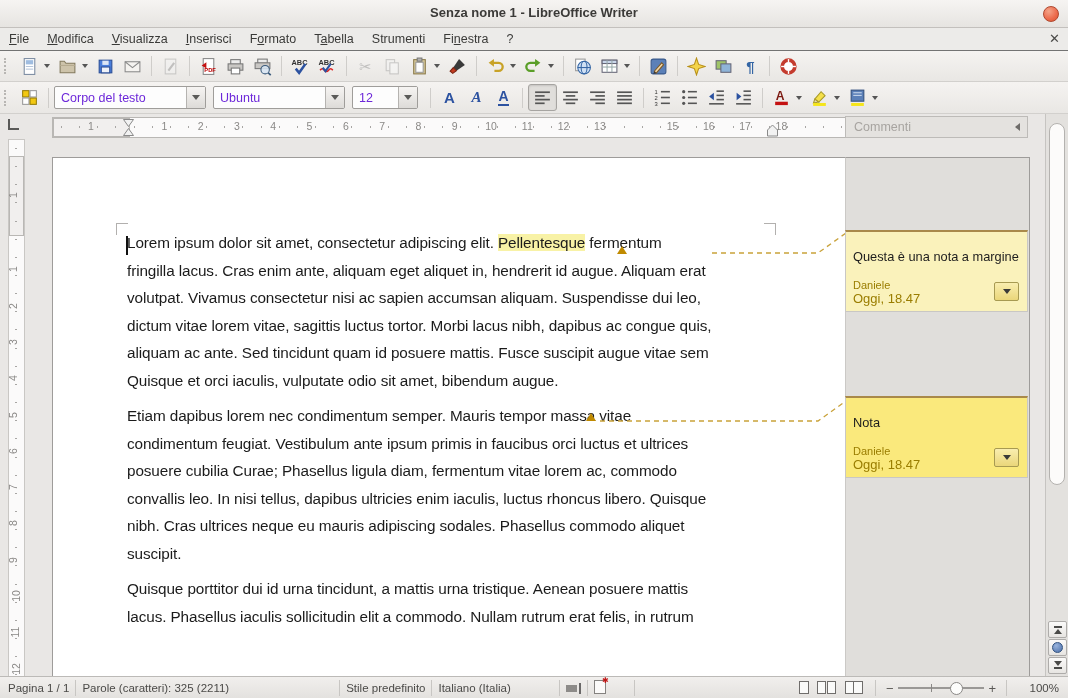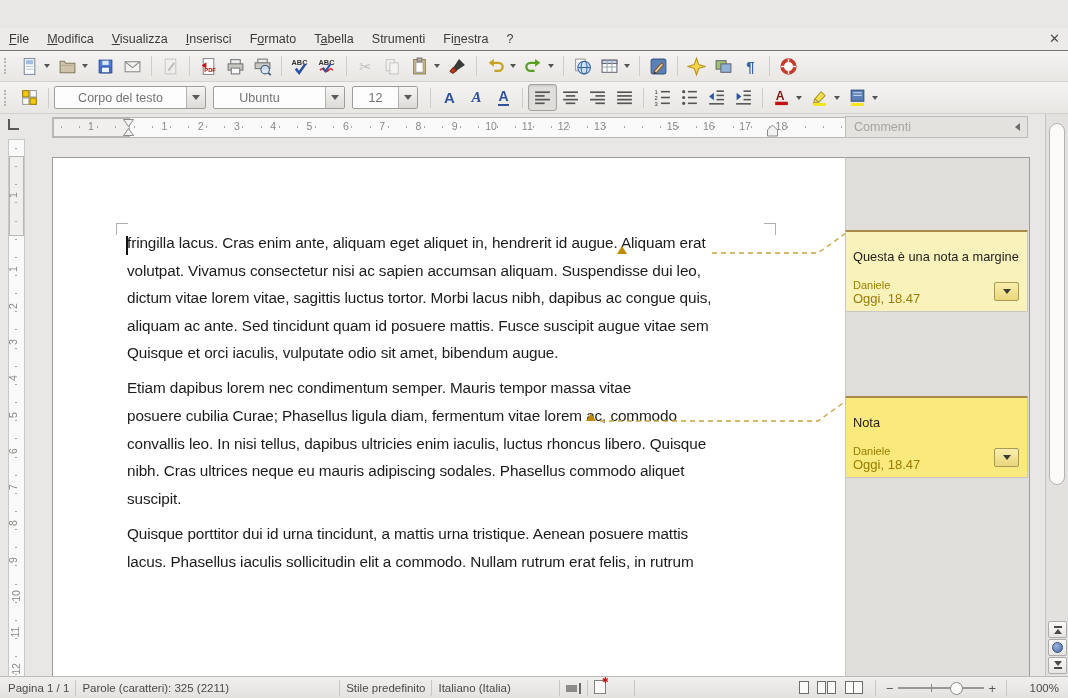--- a/index.html
+++ b/index.html
@@ -29,21 +29,21 @@
   .tbtn{width:27px;height:25px;border-radius:3px;display:flex;align-items:center;justify-content:center;
     position:relative;flex:0 0 auto;}
   .tbtn.pressed{border:1px solid #a6a4a1;background:#e0dedb;box-shadow:inset 0 1px 2px rgba(0,0,0,.12);}
   .tbtn.disabled{opacity:.45;filter:grayscale(.8);}
   .dd{width:0;height:0;border-left:3.5px solid transparent;border-right:3.5px solid transparent;
     border-top:4px solid #555;margin:0 4px 0 1px;flex:0 0 auto;}
   .tsep{width:1px;height:20px;background:#cfcdca;margin:0 5px;flex:0 0 auto;}
   .glyph{font-size:15px;line-height:1;}
   .combo{height:21px;background:#fdfdfd;border:1px solid #9f9d9a;border-radius:2px;
     display:flex;align-items:center;margin-right:7px;flex:0 0 auto;}
-  .combo .cval{flex:1;font-size:12.5px;color:#737373;padding:0 6px;white-space:nowrap;overflow:hidden;text-align:center;}
+  .combo .cval{flex:1;font-size:12.5px;color:#6d28d9;padding:0 6px;white-space:nowrap;overflow:hidden;}
   .combo .cbtn{width:18px;height:100%;border-left:1px solid #b5b3b0;
     background:linear-gradient(#f6f4f2,#dddbd8);display:flex;align-items:center;justify-content:center;}
   .combo .cbtn:after{content:"";width:0;height:0;border-left:4px solid transparent;
     border-right:4px solid transparent;border-top:5px solid #5a5a58;}
   
   .rulerrow{position:absolute;left:0;top:114px;width:1068px;height:25px;background:#e9e7e5;}
   .cornerL{position:absolute;left:8px;top:5px;width:9px;height:9px;
     border-left:2px solid #5a5a58;border-bottom:2px solid #5a5a58;}
   .hruler{position:absolute;left:52px;top:3px;width:793px;height:19px;background:#fbfafa;
     border:1px solid #b9b7b4;}
@@ -126,20 +126,24 @@
   .zs-tick{position:absolute;left:38%;top:-3px;width:1px;height:8px;background:#8a8886;}
   .zs-knob{position:absolute;left:60%;top:-5px;width:11px;height:11px;border-radius:50%;
     background:#fdfdfc;border:1px solid #8a8886;}
   .zoomval{width:46px;text-align:right;padding-right:9px;}
 </style>
 </head>
 <body>
 
 <div class="app" style="--hl: #f8f2a6; --note-pale: #faf2bb; --note-bright: #fae97c; --anchor: #c08a00; --author: #9a7d00;">
 
+  <div class="titlebar">
+    <div class="title">Senza nome 1 - LibreOffice Writer</div>
+    <div class="win-close"></div>
+  </div>
 
   <div class="menubar" id="menubar">
     <span class="menu-item"><u>F</u>ile</span>
       <span class="menu-item"><u>M</u>odifica</span>
       <span class="menu-item"><u>V</u>isualizza</span>
       <span class="menu-item"><u>I</u>nserisci</span>
       <span class="menu-item">F<u>o</u>rmato</span>
       <span class="menu-item">T<u>a</u>bella</span>
       <span class="menu-item">Strumenti</span>
       <span class="menu-item">Fi<u>n</u>estra</span>
@@ -524,28 +528,30 @@
 
     <div class="pagebox"></div>
     <div class="cmargin"></div>
 
     <div class="cornermark cm-tl" style="left:116px;top:84px;"></div>
     <div class="cornermark cm-tr" style="left:764px;top:84px;"></div>
     <div class="caret" style="left:126px;top:97px;"></div>
 
     <div id="doc-text">
         <div class="para">
+          <div class="dline"><span>Lorem ipsum dolor sit amet, consectetur adipiscing elit. </span><span class="hl">Pellentesque</span><span> fermentum</span></div>
           <div class="dline"><span>fringilla lacus. Cras enim ante, aliquam eget aliquet in, hendrerit id augue. Aliquam erat</span></div>
           <div class="dline"><span>volutpat. Vivamus consectetur nisi ac sapien accumsan aliquam. Suspendisse dui leo,</span></div>
           <div class="dline"><span>dictum vitae lorem vitae, sagittis luctus tortor. Morbi lacus nibh, dapibus ac congue quis,</span></div>
           <div class="dline"><span>aliquam ac ante. Sed tincidunt quam id posuere mattis. Fusce suscipit augue vitae sem</span></div>
           <div class="dline"><span>Quisque et orci iaculis, vulputate odio sit amet, bibendum augue.</span></div>
         </div>
         <div class="para">
           <div class="dline"><span>Etiam dapibus lorem nec condimentum semper. Mauris tempor massa vitae</span></div>
+          <div class="dline"><span>condimentum feugiat. Vestibulum ante ipsum primis in faucibus orci luctus et ultrices</span></div>
           <div class="dline"><span>posuere cubilia Curae; Phasellus ligula diam, fermentum vitae lorem ac, commodo</span></div>
           <div class="dline"><span>convallis leo. In nisi tellus, dapibus ultricies enim iaculis, luctus rhoncus libero. Quisque</span></div>
           <div class="dline"><span>nibh. Cras ultrices neque eu mauris adipiscing sodales. Phasellus commodo aliquet</span></div>
           <div class="dline"><span>suscipit.</span></div>
         </div>
         <div class="para">
           <div class="dline"><span>Quisque porttitor dui id urna tincidunt, a mattis urna tristique. Aenean posuere mattis</span></div>
           <div class="dline"><span>lacus. Phasellus iaculis sollicitudin elit a commodo. Nullam rutrum erat felis, in rutrum</span></div>
         </div>
       </div>

